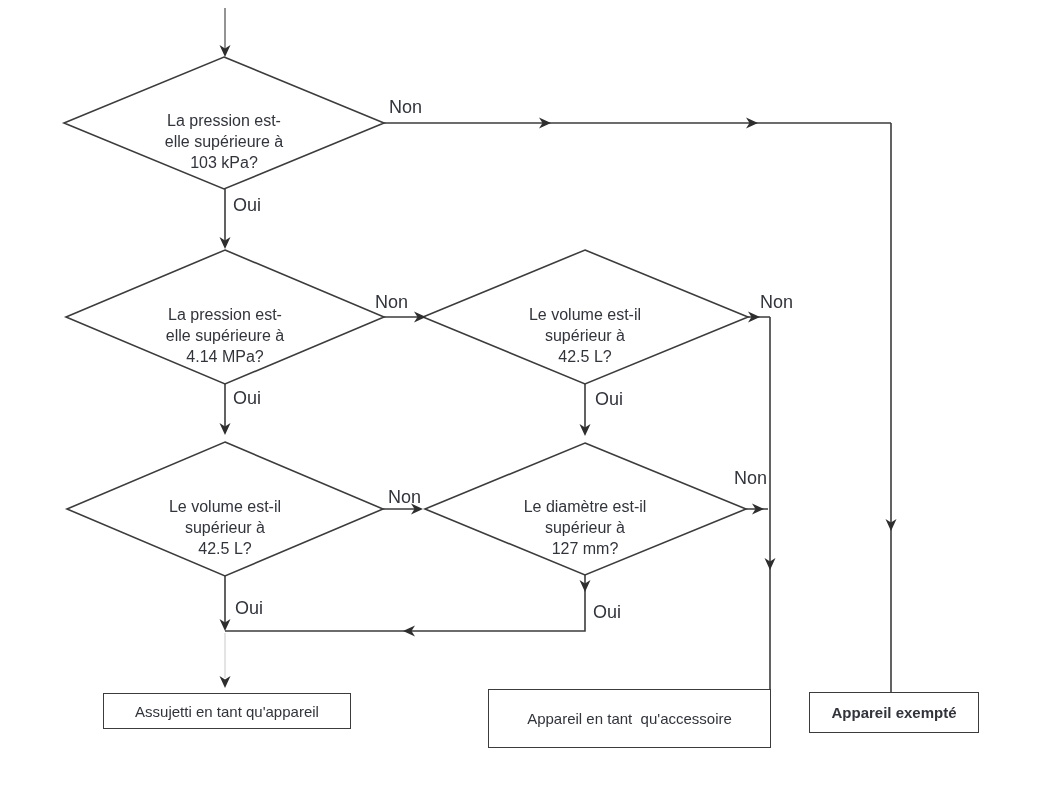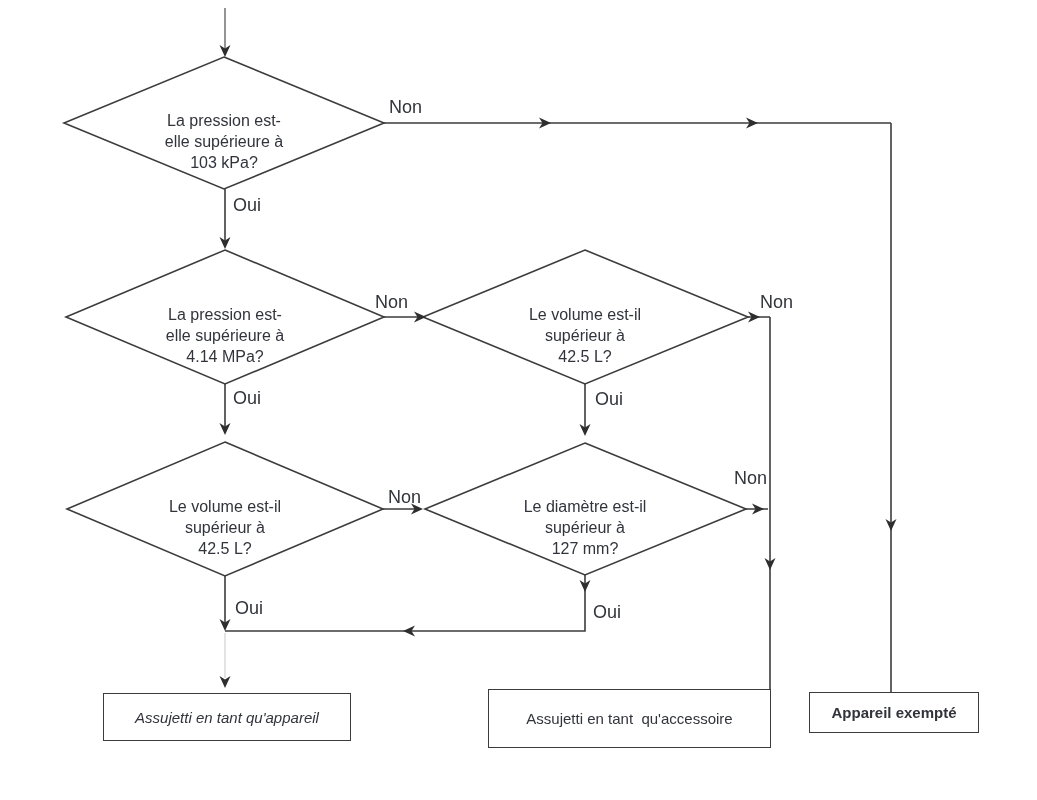--- a/index.html
+++ b/index.html
@@ -112,17 +112,17 @@
 
   <span class="edge-label" style="left:388px; top:489px;">Non</span>
   <span class="edge-label" style="left:235px; top:600px;">Oui</span>
 
   <span class="edge-label" style="left:760px; top:294px;">Non</span>
   <span class="edge-label" style="left:595px; top:391px;">Oui</span>
 
   <span class="edge-label" style="left:734px; top:470px;">Non</span>
   <span class="edge-label" style="left:593px; top:604px;">Oui</span>
 
-  <div class="terminal-box" style="left:103px; top:693px; width:248px; height:48px;font-style:italic;">Assujetti en tant qu'appareil</div>
-  <div class="terminal-box" style="left:488px; top:689px; width:283px; height:59px;">Assujetti en tant  qu'accessoire</div>
+  <div class="terminal-box" style="left:103px; top:693px; width:248px; height:36px;">Assujetti en tant qu'appareil</div>
+  <div class="terminal-box" style="left:488px; top:689px; width:283px; height:59px;">Appareil en tant  qu'accessoire</div>
   <div class="terminal-box" style="left:809px; top:692px; width:170px; height:41px;font-weight:bold;">Appareil exempté</div>
 
 </div>
 
 </body></html>

